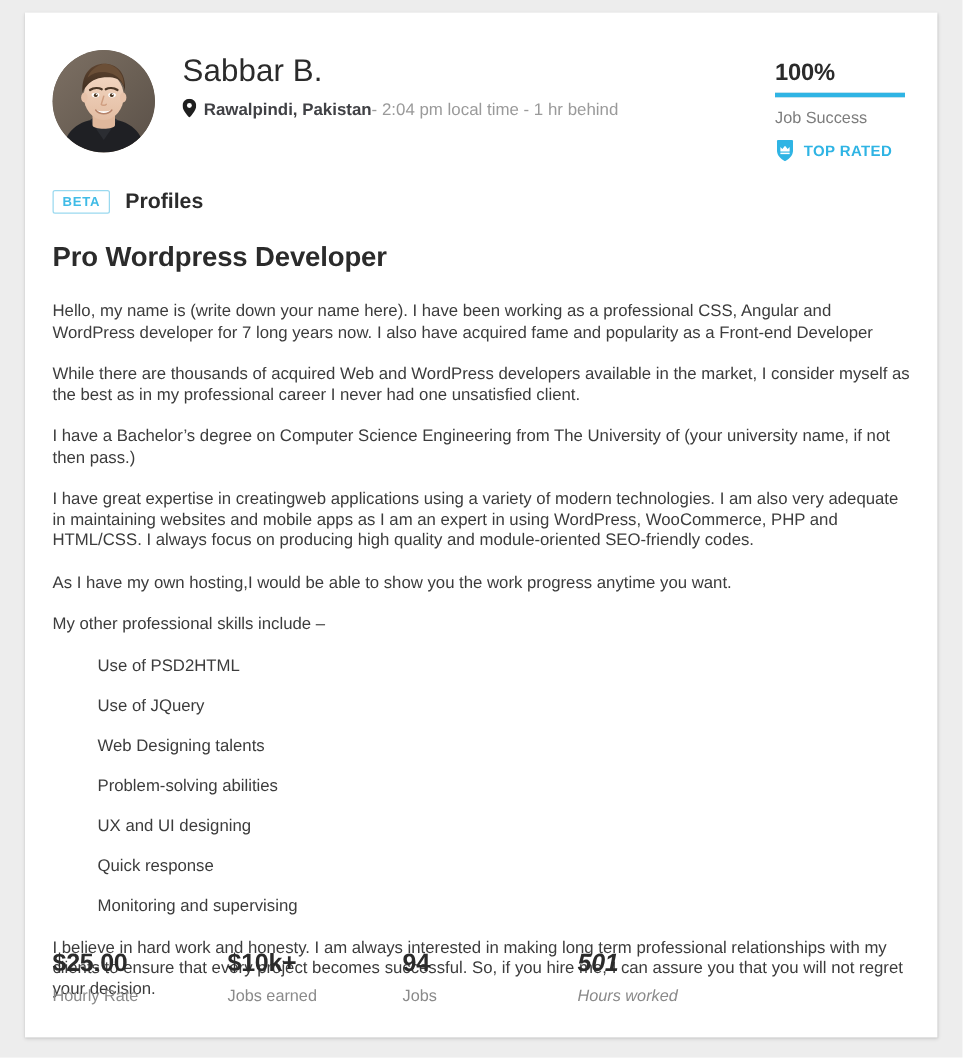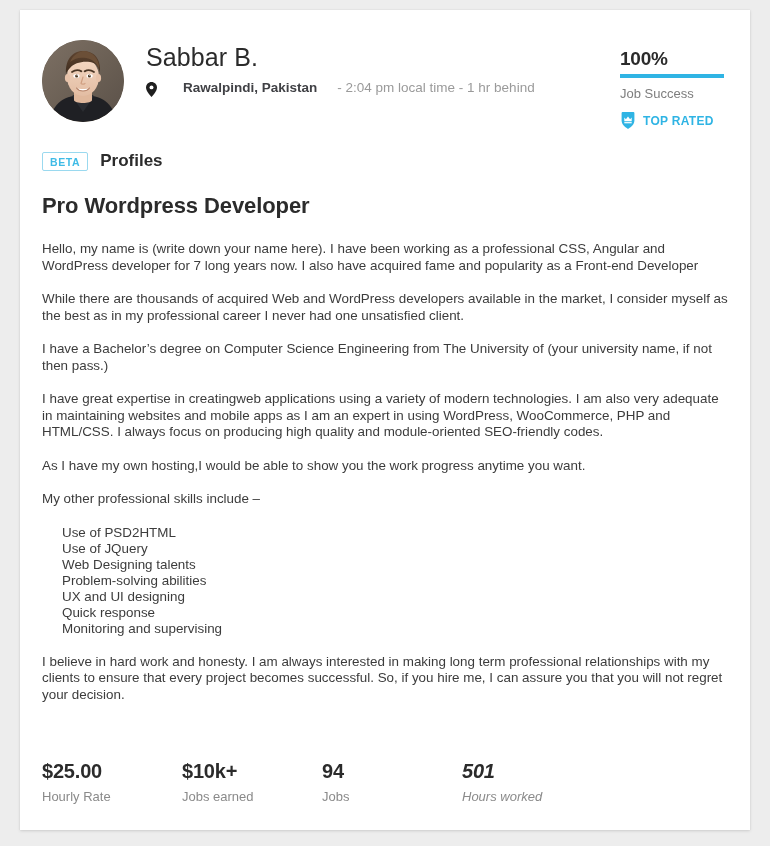--- a/index.html
+++ b/index.html
@@ -67,23 +67,22 @@
     font-weight: 400;
     letter-spacing: 0.1px;
   }
 
   .location-line {
     margin-top: 7px;
     font-size: 13.5px;
     line-height: 18px;
     color: #9a9a9a;
     display: flex;
-    align-items: flex-end;
+    align-items: flex-start;
     white-space: nowrap;
-    gap: 20px;
   }
   .pin-icon {
     display: inline-block;
     width: 11px;
     height: 15px;
     margin-right: 6px;
     flex: 0 0 11px;
   }
   .loc-name {
     color: #404145;
@@ -194,21 +193,21 @@
   .skills-list {
     list-style: none;
     margin: 0 0 17px 0;
     padding: 0 0 0 20px;
   }
   .skills-list li {
     font-size: 13.4px;
     line-height: 16px;
     color: #3c3c3c;
     padding: 0;
-    margin: 0;
+    margin: 16px;
   }
 
   
   .stats {
     position: absolute;
     left: 22px;
     bottom: 25px;
     display: flex;
     width: 686px;
   }

